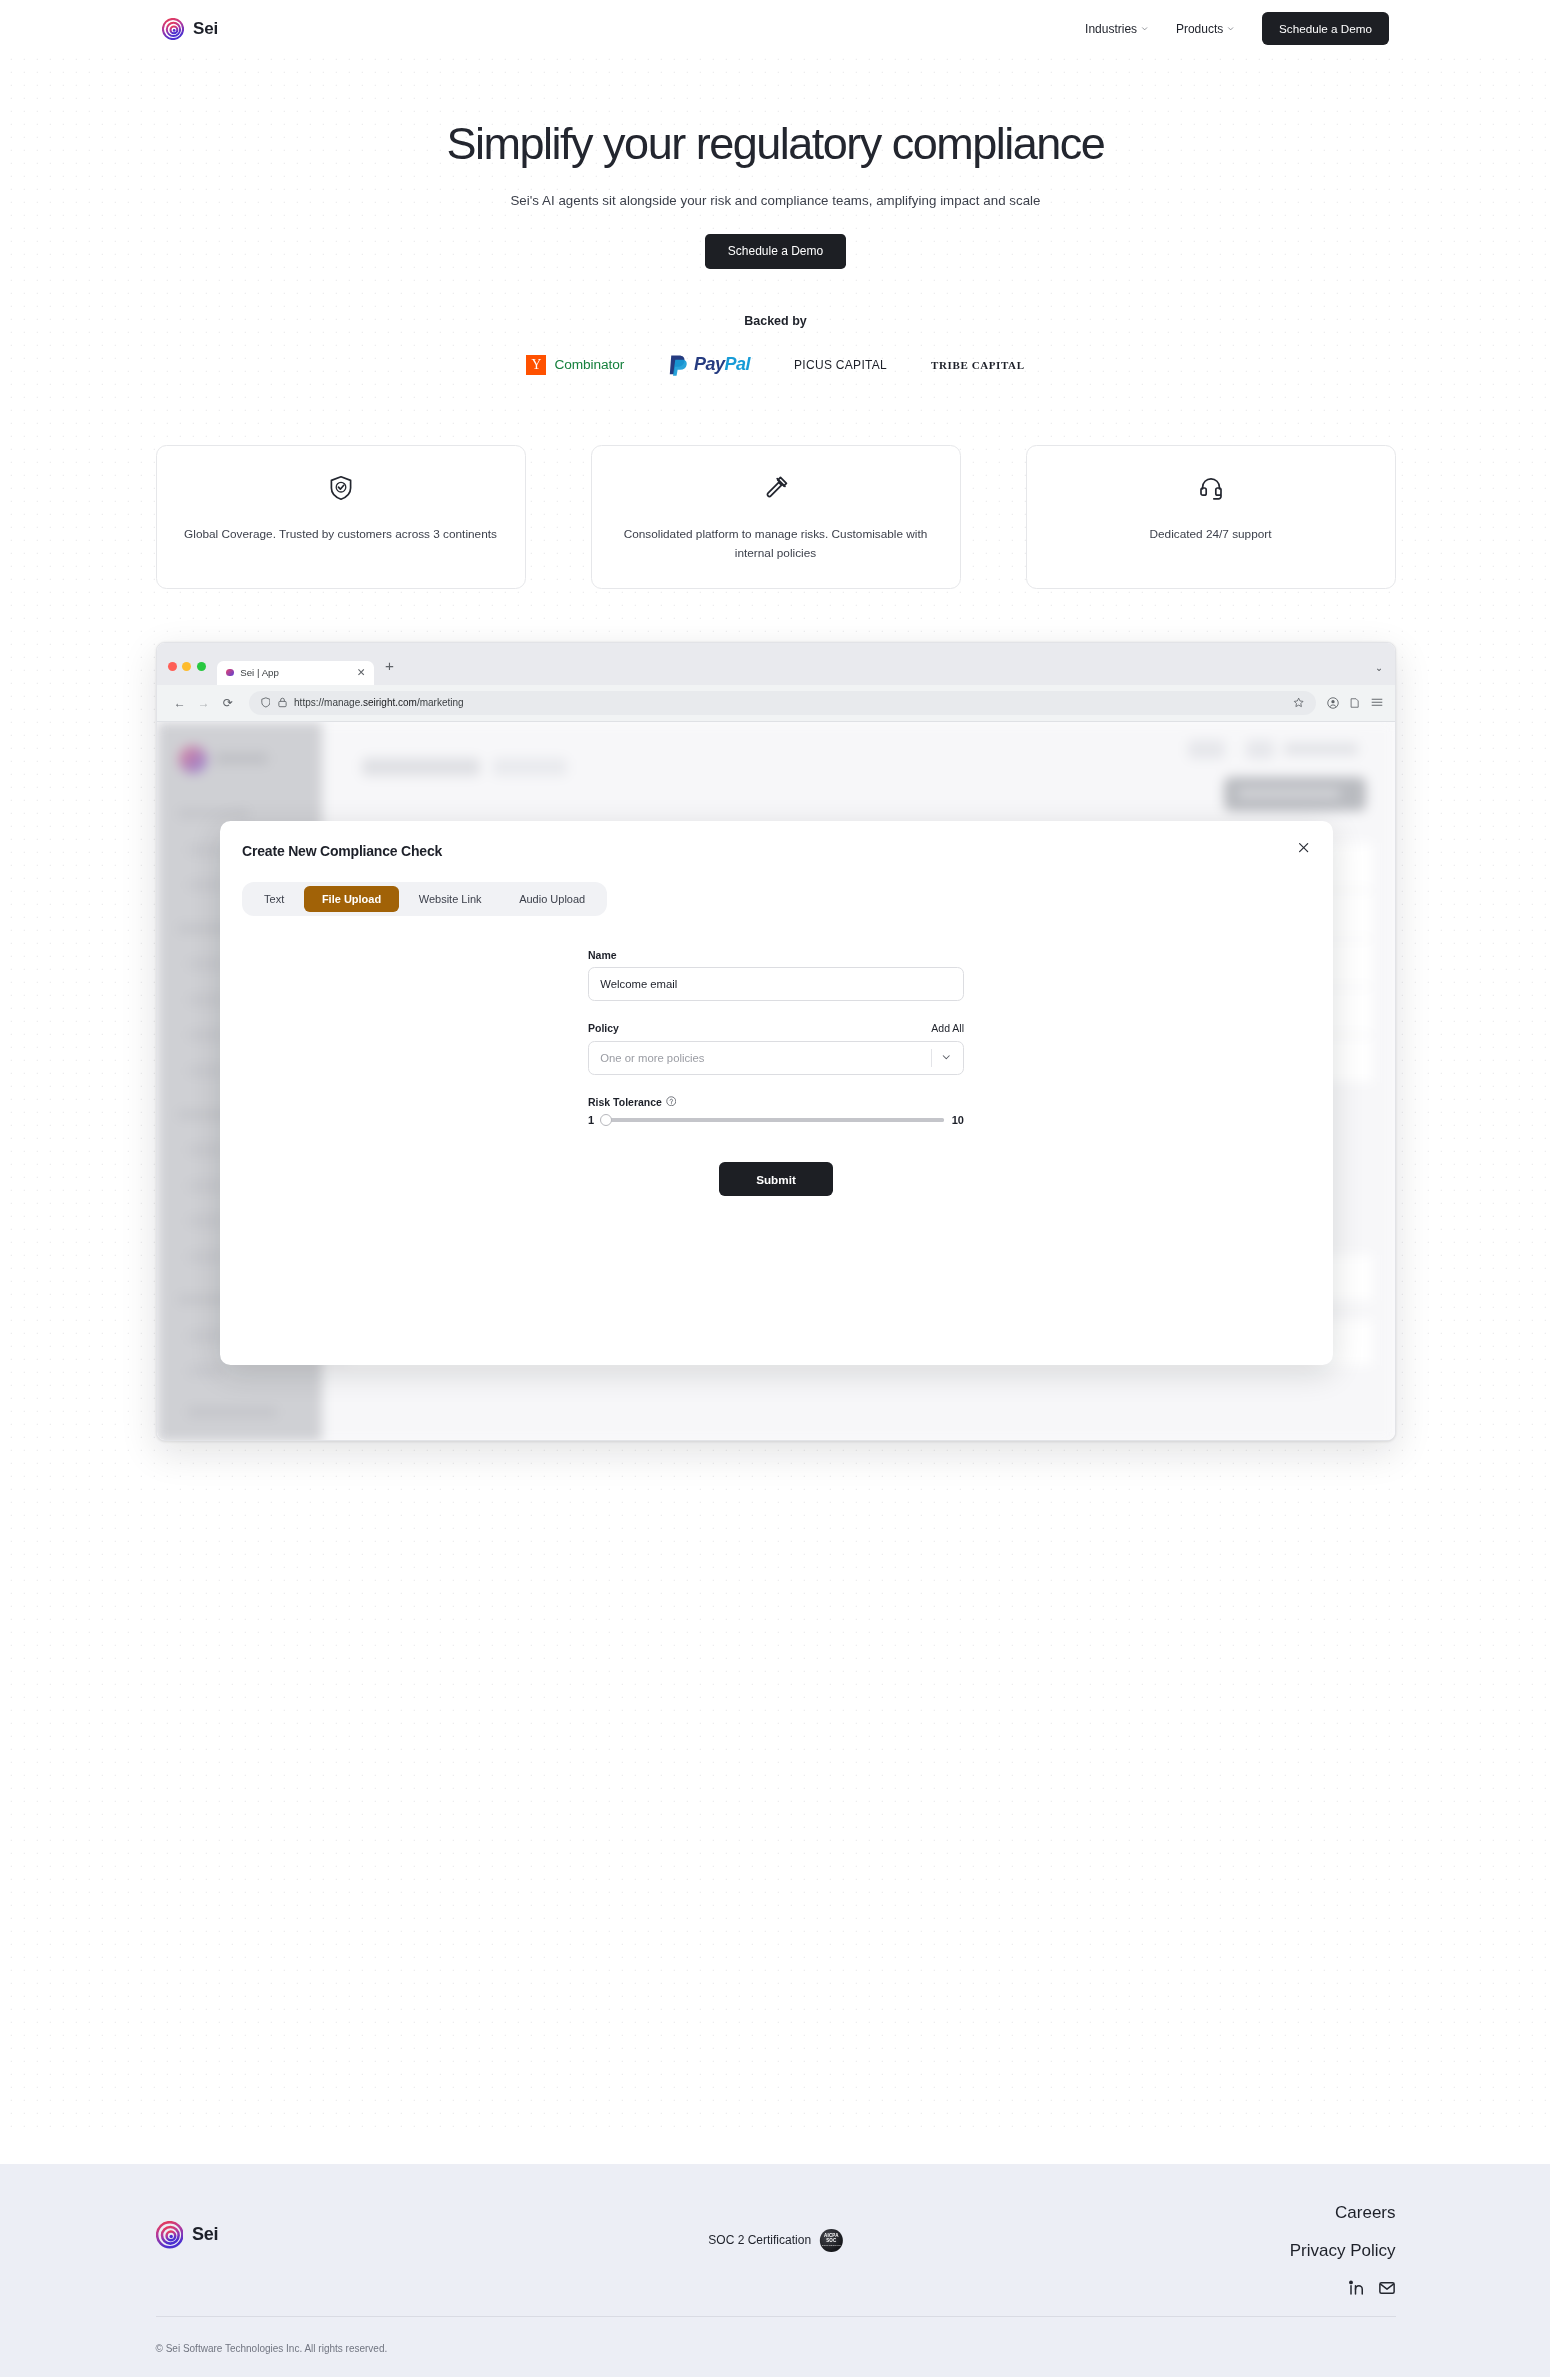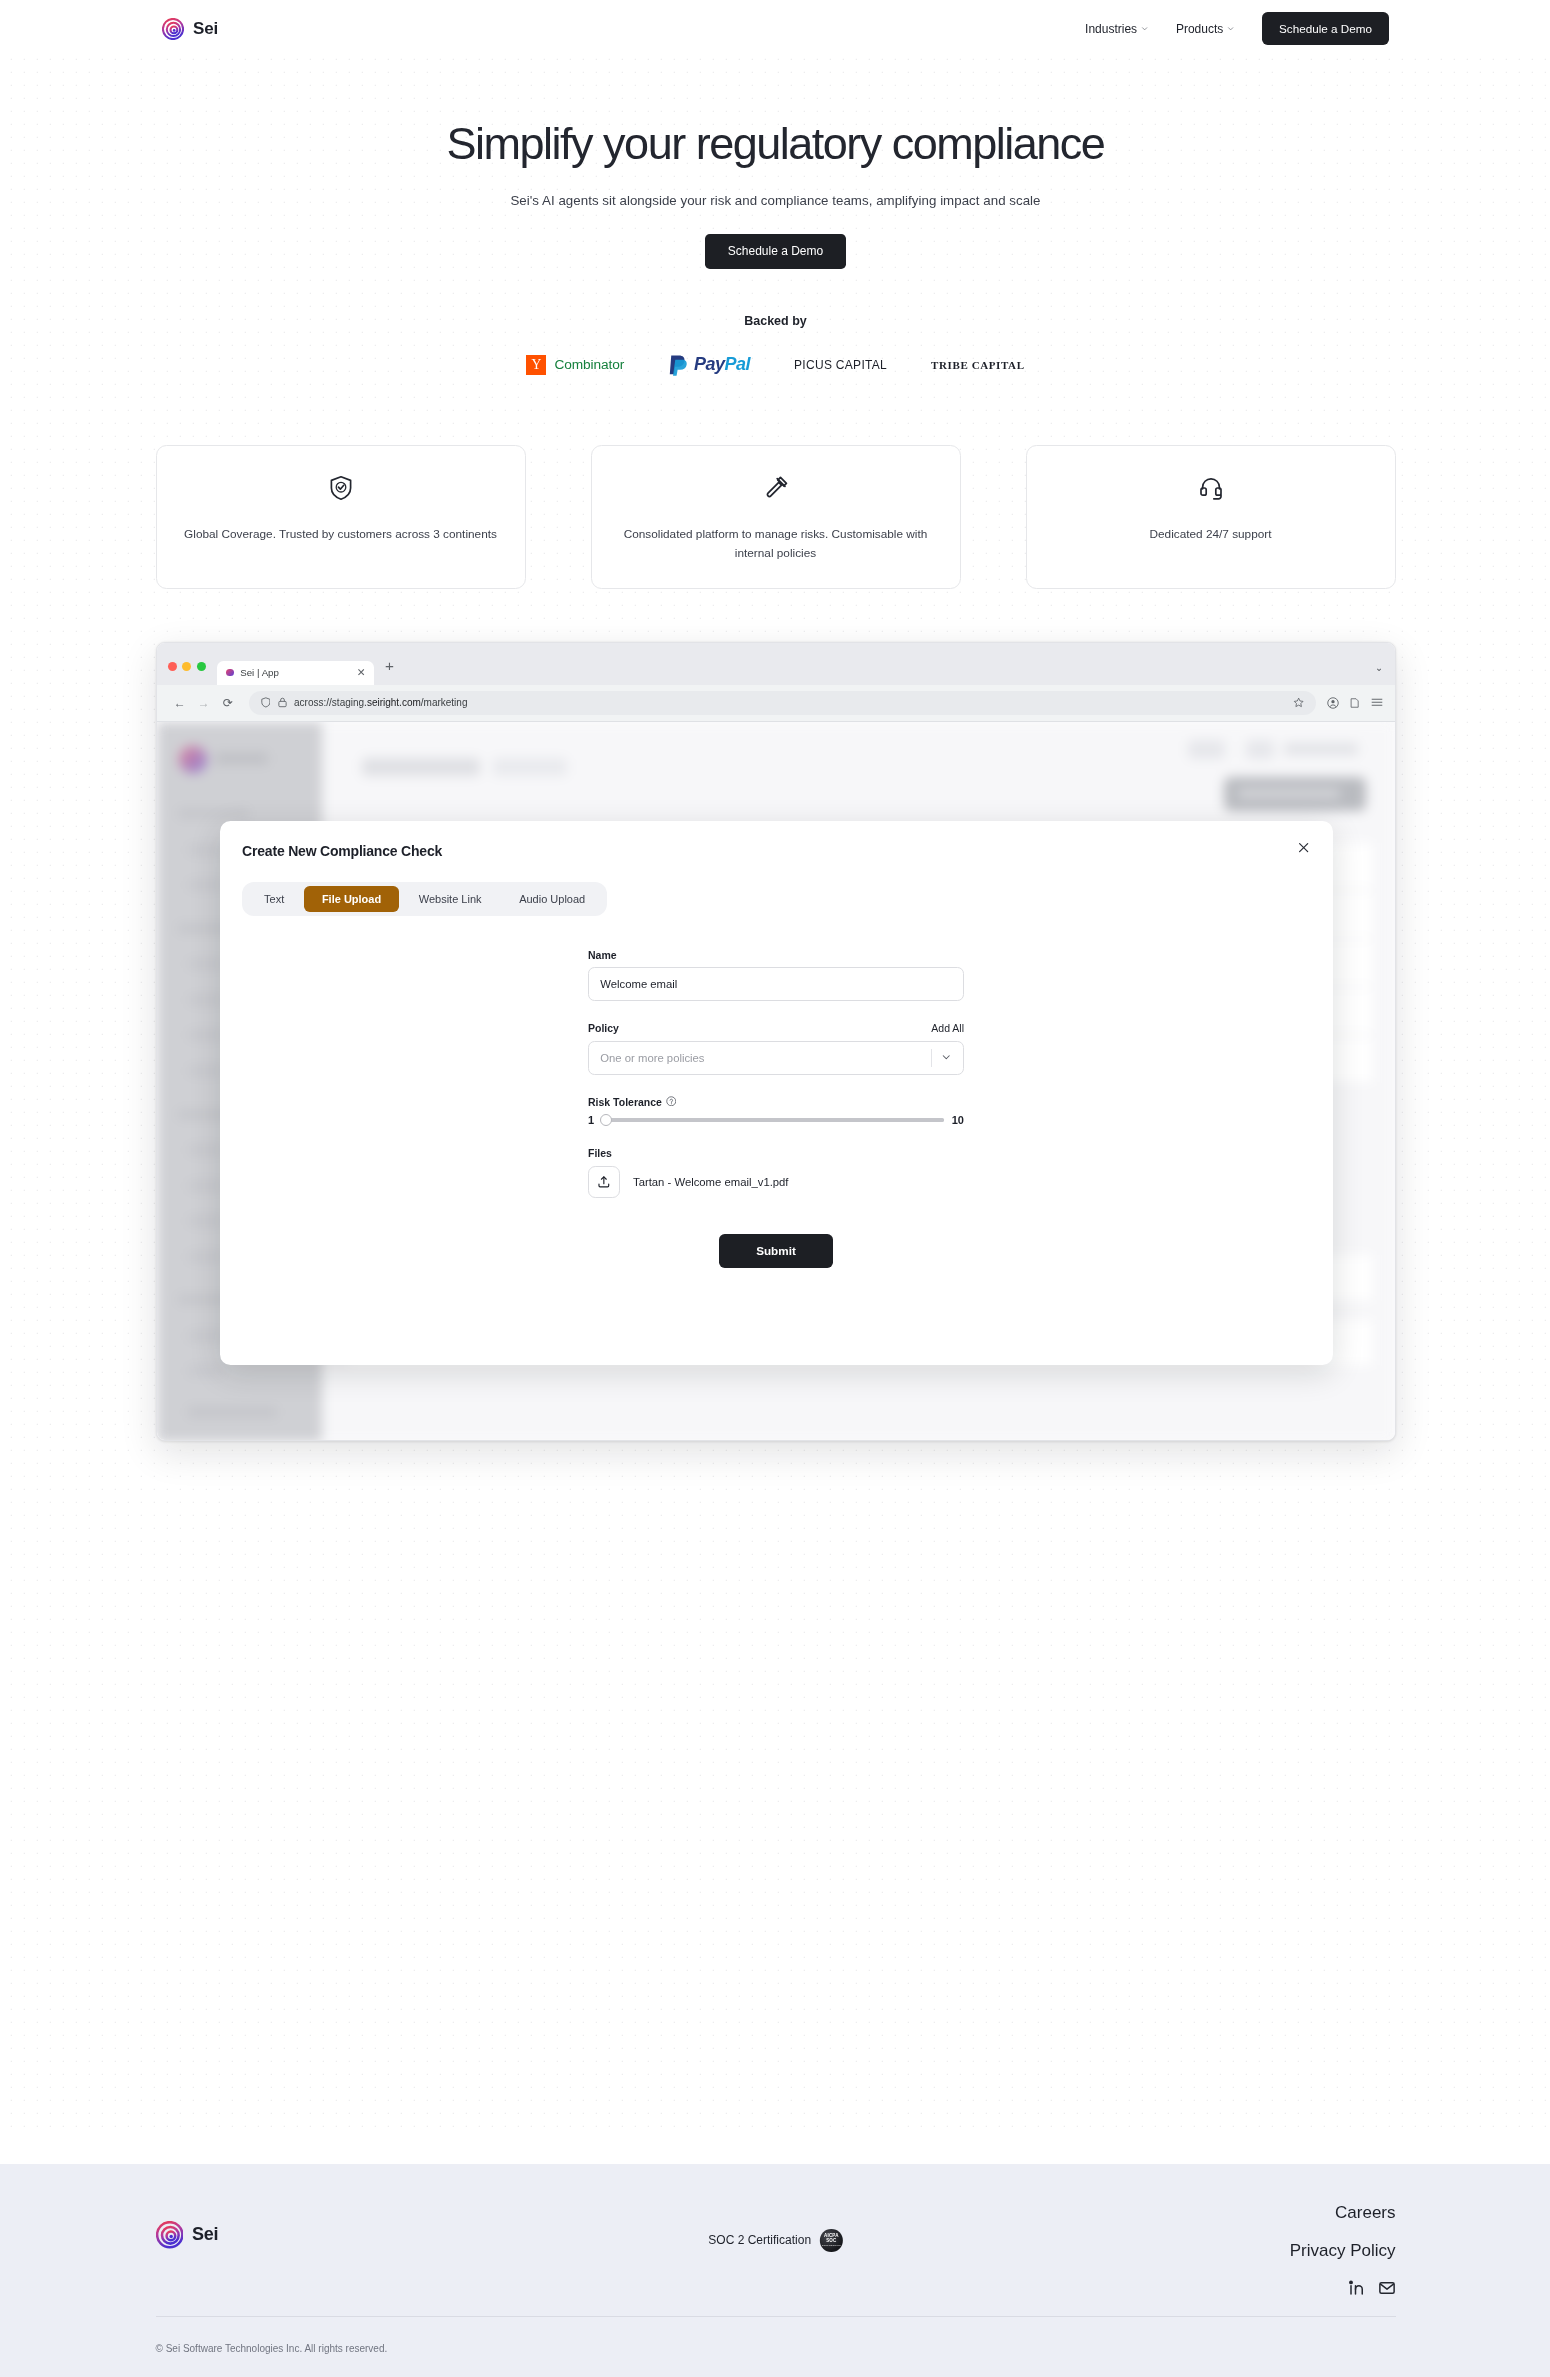--- a/index.html
+++ b/index.html
@@ -406,21 +406,21 @@
       <span class="nav-btn dim">→</span>
       <span class="nav-btn">⟳</span>
       <div class="urlfield">
         <svg width="9.7" height="10.5" viewBox="0 0 12 13">
           <path d="M6 1 L11 2.8 V6.5 c0 3.2 -2 4.9 -5 5.9 -3 -1 -5 -2.7 -5 -5.9 V2.8 Z" fill="none" stroke="#5f6368" stroke-width="1.1"></path>
         </svg>
         <svg width="9" height="10.5" viewBox="0 0 11 13">
           <rect x="1" y="5.4" width="9" height="6.6" rx="1.3" fill="none" stroke="#5f6368" stroke-width="1.1"></rect>
           <path d="M3.2 5.4 V3.8 a2.3 2.3 0 0 1 4.6 0 V5.4" fill="none" stroke="#5f6368" stroke-width="1.1"></path>
         </svg>
-        <span class="url-text"><span>across://staging.</span><b>seiright.com</b><span>/marketing</span></span>
+        <span class="url-text"><span>https://manage.</span><b>seiright.com</b><span>/marketing</span></span>
         <svg width="11.3" height="11.3" viewBox="0 0 16 16">
           <path d="M8 1.6 L9.9 5.6 L14.2 6.2 L11.1 9.3 L11.9 13.6 L8 11.5 L4.1 13.6 L4.9 9.3 L1.8 6.2 L6.1 5.6 Z" fill="none" stroke="#5f6368" stroke-width="1.2" stroke-linejoin="round"></path>
         </svg>
       </div>
       <div class="url-icons">
         <svg width="12" height="12" viewBox="0 0 16 16">
           <circle cx="8" cy="8" r="7" fill="none" stroke="#5f6368" stroke-width="1.2"></circle>
           <circle cx="8" cy="6.2" r="2.2" fill="#5f6368"></circle>
           <path d="M3.6 13.4 a4.8 4.8 0 0 1 8.8 0" fill="none" stroke="#5f6368" stroke-width="1.2"></path>
         </svg>
@@ -563,35 +563,20 @@
                 </svg></label>
             <div class="slider-row">
               <span class="slider-min">1</span>
               <span class="track">
                 <span class="knob"></span>
               </span>
               <span class="slider-max">10</span>
             </div>
           </div>
 
-          <div class="field">
-            <label class="flabel">Files</label>
-            <div class="file-row">
-              <span class="file-btn">
-                <svg width="13.7" height="13.7" viewBox="0 0 18 18">
-                  <g stroke="#1d2029" stroke-width="1.5" fill="none" stroke-linecap="round" stroke-linejoin="round">
-                    <path d="M9 11.5 V2.5"></path>
-                      <path d="M5.8 5.6 L9 2.4 L12.2 5.6"></path>
-                    <path d="M2.6 11.8 v2.4 a1.4 1.4 0 0 0 1.4 1.4 h10 a1.4 1.4 0 0 0 1.4 -1.4 v-2.4"></path>
-                  </g>
-                </svg>
-              </span>
-              <span class="file-name">Tartan - Welcome email_v1.pdf</span>
-            </div>
-          </div>
 
           <div class="submit-wrap">
             <button class="submit-btn">Submit</button>
           </div>
         </div>
       </div>
     </div>
   </div>
 
   <div class="footer">

